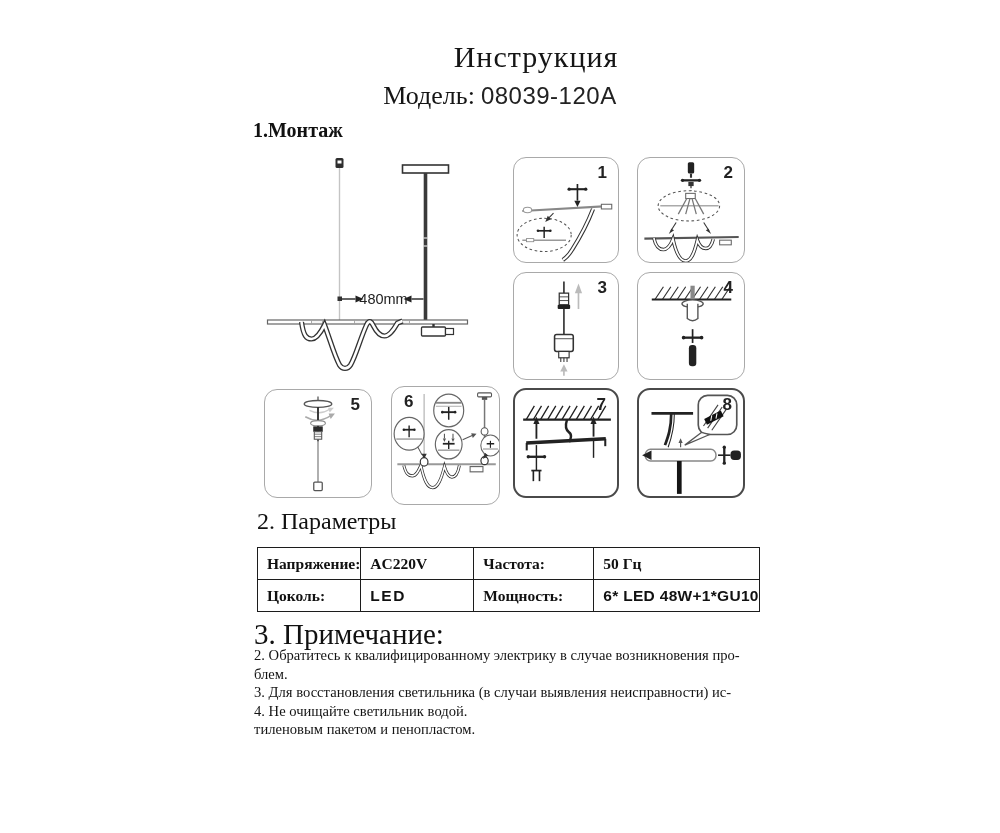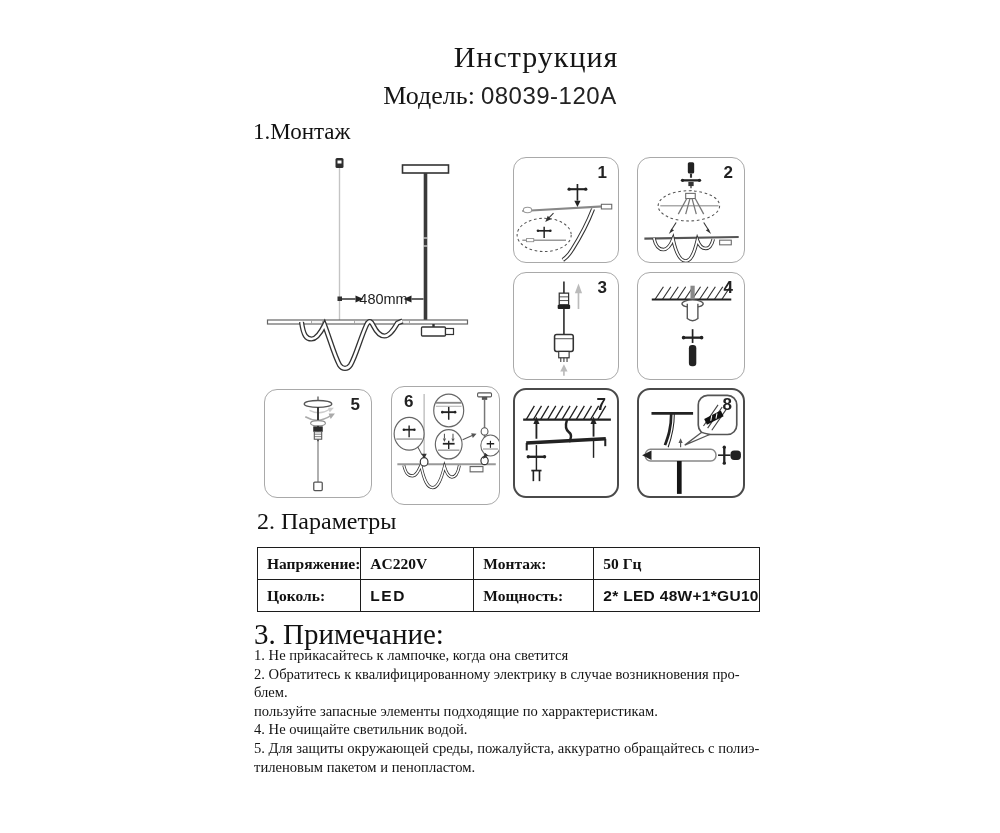--- a/index.html
+++ b/index.html
@@ -10,21 +10,21 @@
   }
   .abs { position:absolute; }
 
   .title { top:40px; left:0; width:1000px; text-align:center;
            font-size:30px; letter-spacing:1px; color:#151515;padding-left:36px; }
   .model-line { top:81px; left:0; width:1000px; text-align:center; }
   .model-label { font-size:26px; color:#151515; }
   .model-value { font-family:"Liberation Sans", sans-serif; font-size:24px;
                  letter-spacing:0.5px; margin-left:6px; color:#222; }
 
-  .h-montage { top:119px; left:253px; font-size:23px; }
+  .h-montage { top:119px; left:253px; font-size:20px;font-weight:bold; }
   .h-params  { top:508px; left:257px; font-size:24px; }
   .h-notes   { top:618px; left:254px; font-size:29px; }
 
   .main-diagram { top:150px; left:253px; }
 
   .panel { position:absolute; background:#fff; border-radius:13px;
            border:1.4px solid #a9a9a9; box-sizing:border-box; }
   .panel.dark { border:2.3px solid #4a4a4a; }
   .panel svg { position:absolute; left:0; top:0; width:100%; height:100%; }
   .step-num { position:absolute; top:5px; right:11px;
@@ -296,35 +296,33 @@
   <div class="step-num">8</div>
 </div>
 
 <div class="abs h-params">2. Параметры</div>
 
 <table class="params">
   <tbody>
       <tr>
     <td class="w1">Напряжение:</td>
     <td class="w2">AC220V</td>
-    <td class="w3">Монтаж:</td>
+    <td class="w3">Частота:</td>
     <td class="w4">50 Гц</td>
   </tr>
   <tr>
     <td class="w1">Цоколь:</td>
     <td class="w2 sans">LED</td>
     <td class="w3">Мощность:</td>
-    <td class="w4 small-sans">2* LED 48W+1*GU10</td>
+    <td class="w4 small-sans">6* LED 48W+1*GU10</td>
   </tr>
 </tbody>
   </table>
 
 <div class="abs h-notes">3. Примечание:</div>
 
 <div class="abs notes">
-  <div class="note-line">1. Не прикасайтесь к лампочке, когда она светится</div>
   <div class="note-line">2. Обратитесь к квалифицированному электрику в случае возникновения про-</div>
   <div class="note-line">блем.</div>
-  <div class="note-line">пользуйте запасные элементы подходящие по харрактеристикам.</div>
+  <div class="note-line">3. Для восстановления светильника (в случаи выявления неисправности) ис-</div>
   <div class="note-line">4. Не очищайте  светильник водой.</div>
-  <div class="note-line">5. Для защиты окружающей среды, пожалуйста, аккуратно обращайтесь с полиэ-</div>
   <div class="note-line">тиленовым пакетом и пенопластом.</div>
 </div>
 
 </body></html>

